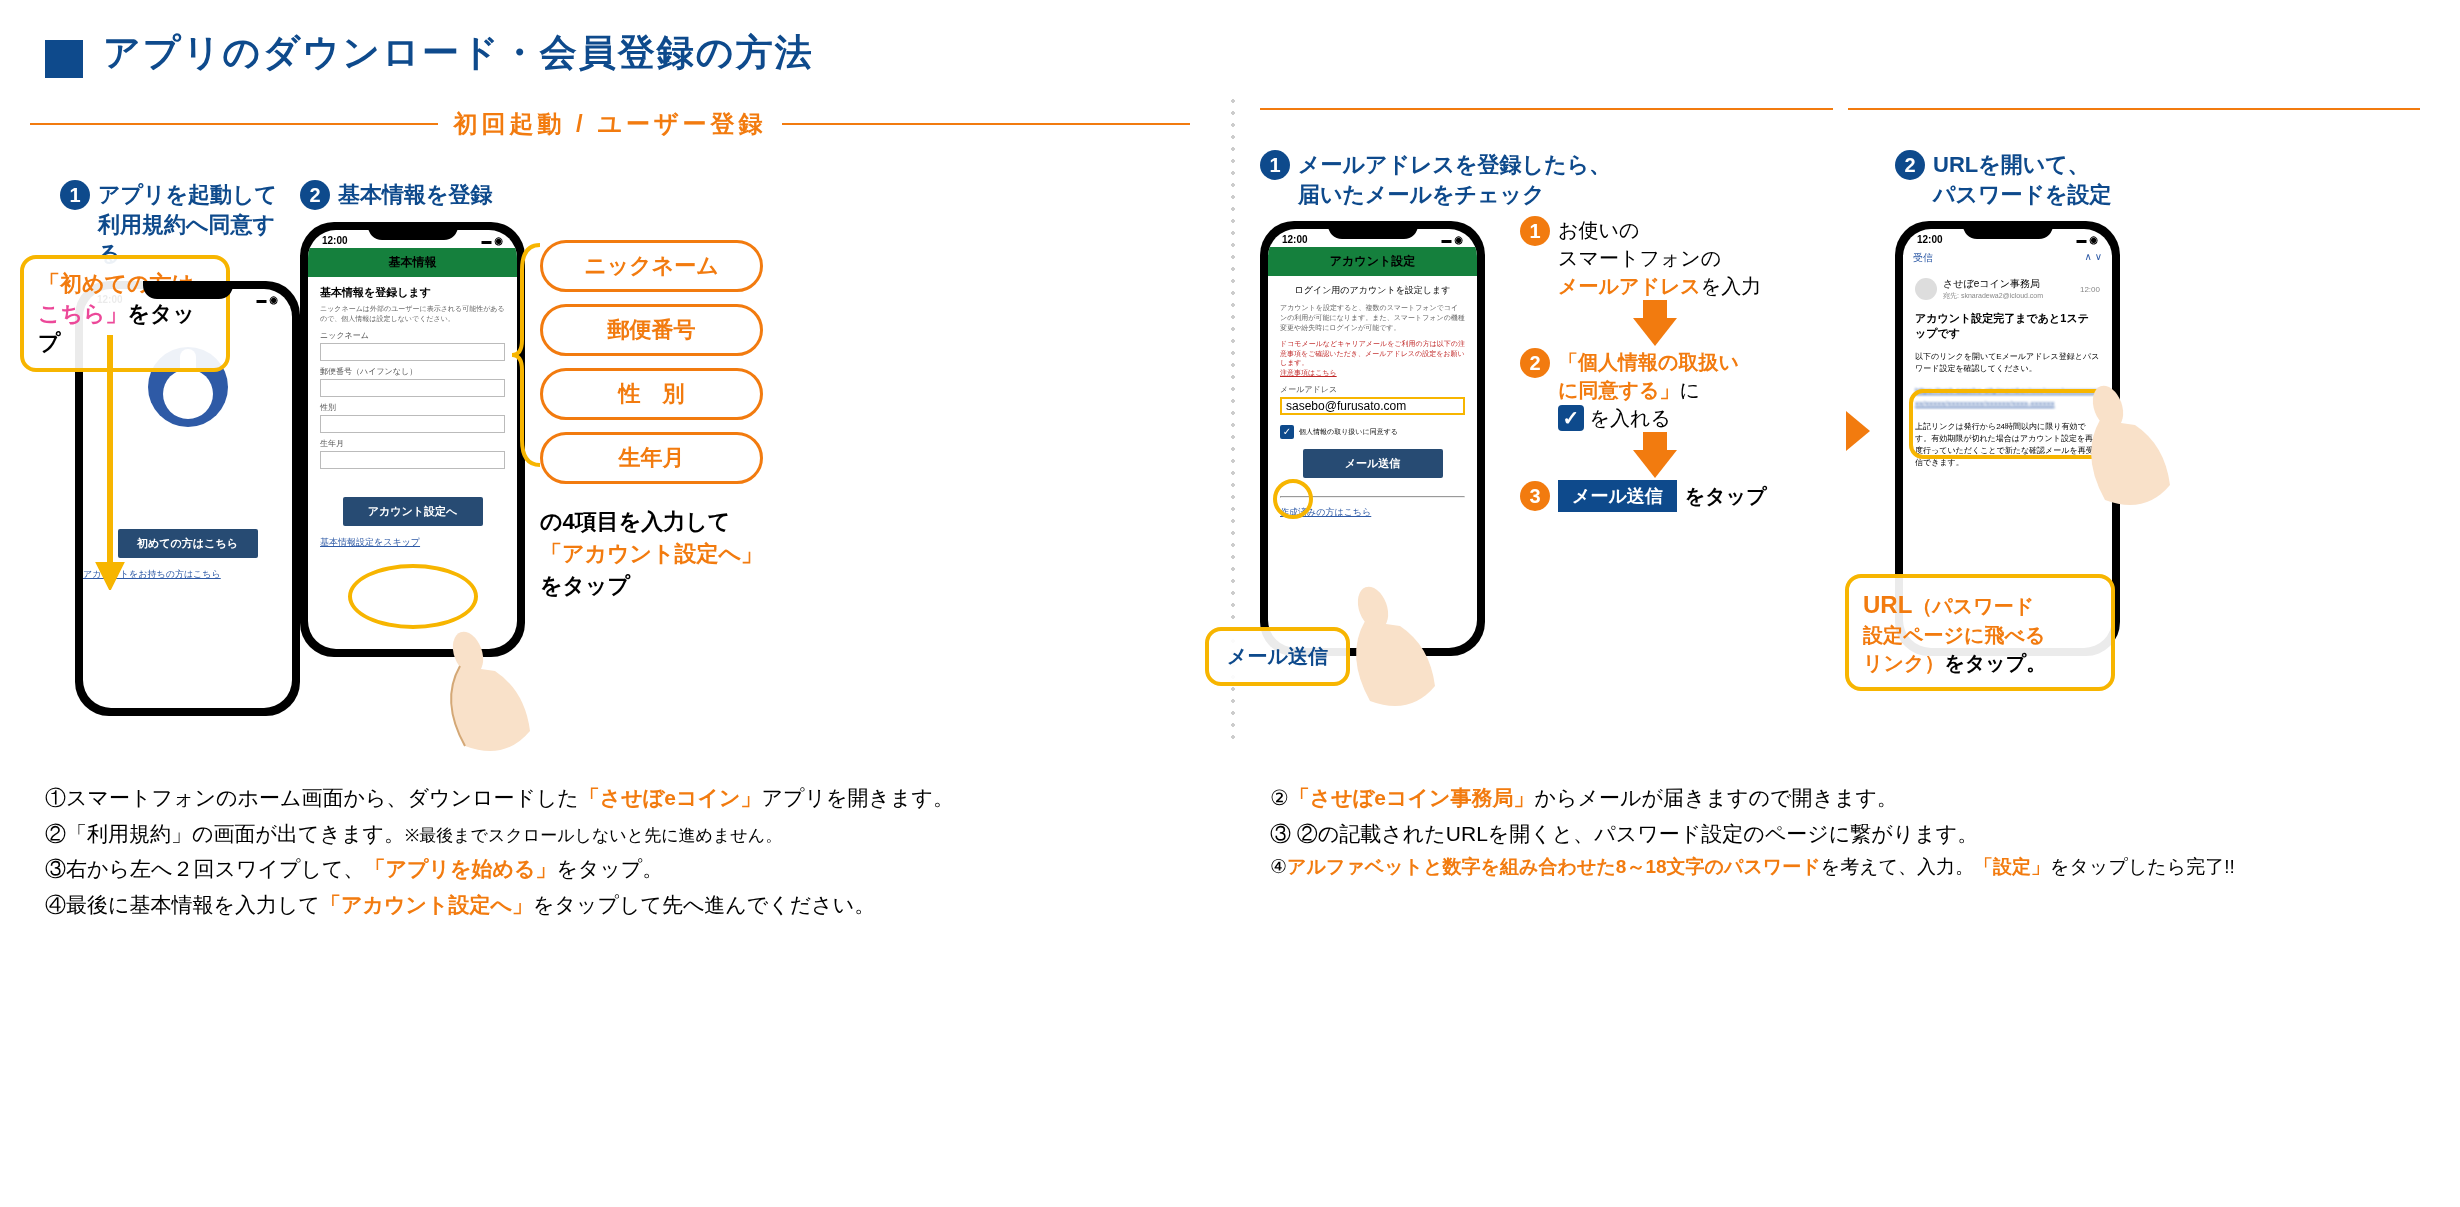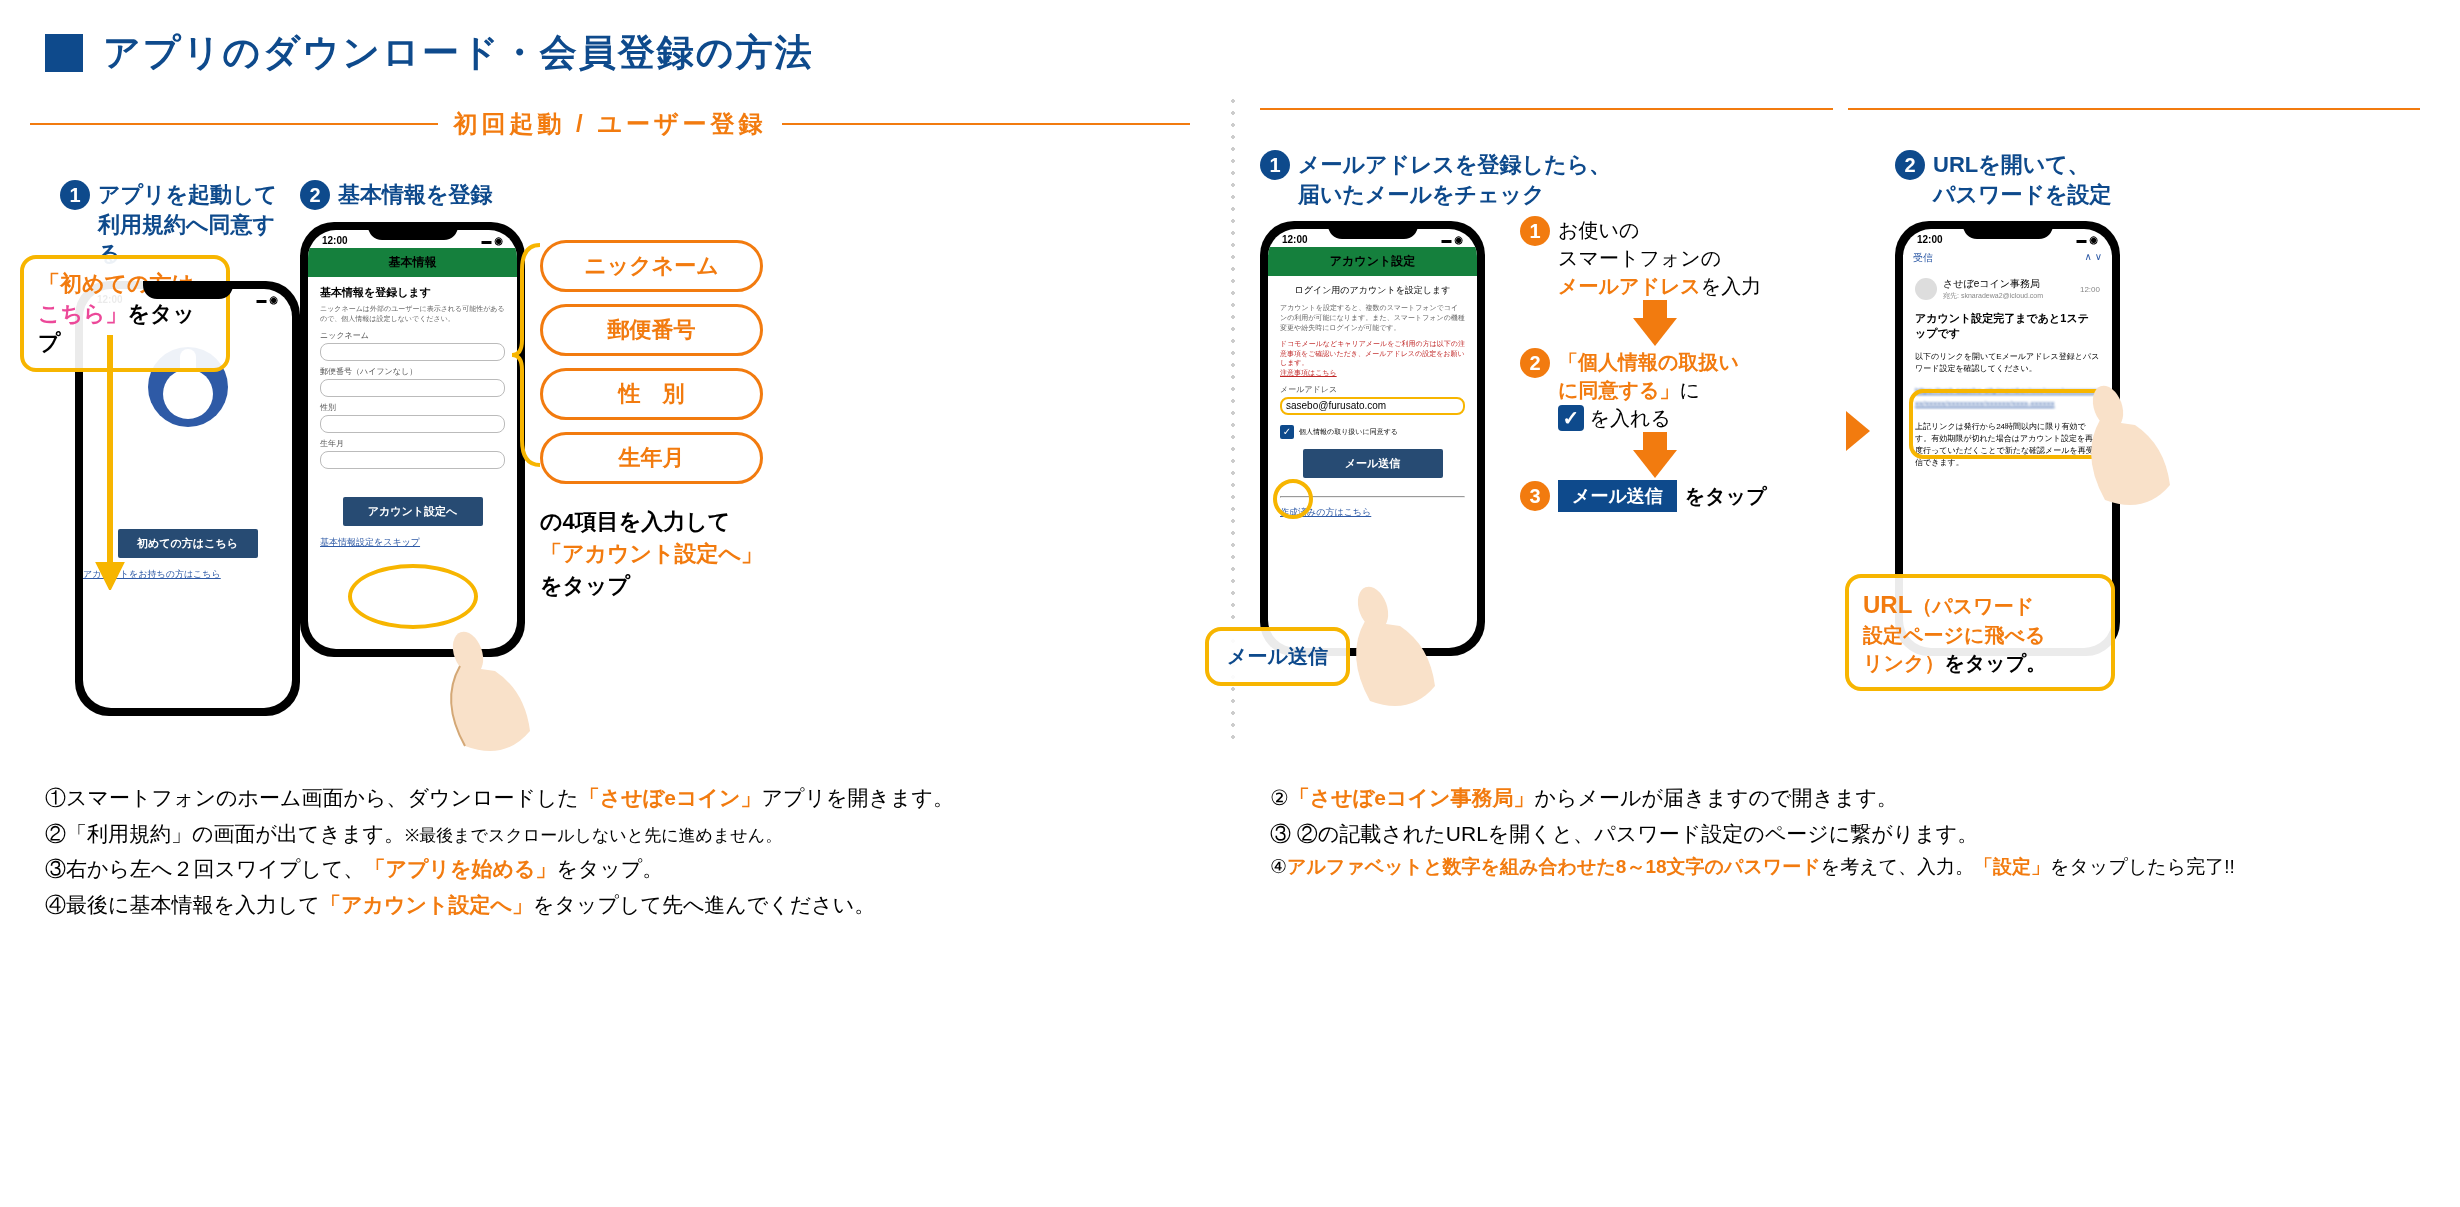--- a/index.html
+++ b/index.html
@@ -1,17 +1,17 @@
 <!DOCTYPE html>
 <html><head>
 <meta charset="utf-8">
 <style>
 *{box-sizing:border-box;margin:0;padding:0}
 body{font-family:"Hiragino Kaku Gothic Pro","Yu Gothic",Meiryo,sans-serif;background:#fff;width:2460px;height:1207px;position:relative;overflow:hidden}
-.page-title{position:absolute;top:28px;left:45px;display:flex;align-items:center;gap:20px}
+.page-title{position:absolute;top:28px;left:45px;display:flex;align-items:flex-end;gap:20px}
 .title-square{width:38px;height:38px;background:#0e4a8c}
 .title-text{font-size:37px;font-weight:700;color:#0e4a8c;letter-spacing:2px}
 .divider{position:absolute;top:95px;left:50%;width:6px;height:650px;background-image:radial-gradient(circle,#ccc 2px,transparent 2px);background-size:6px 12px}
 .section{position:absolute;top:108px;width:1160px}
 .section-left{left:30px}
 .section-right{left:1260px}
 .section-header{display:flex;align-items:center;gap:15px;margin-bottom:40px}
 .section-header .line{flex:1;height:2px;background:#f27b0f}
 .section-header .label{font-size:24px;font-weight:700;color:#f27b0f;letter-spacing:4px;white-space:nowrap}
 .step-row{display:flex;gap:10px}
@@ -35,21 +35,21 @@
 .desc{position:absolute;top:780px;width:1140px;font-size:21px;line-height:1.7}
 .desc-left{left:45px}
 .desc-right{left:1270px}
 .desc .hl{color:#f27b0f;font-weight:700}
 .desc .small{font-size:17px}
 .phone-heading{text-align:center;font-size:12px;font-weight:700;padding:6px 0;background:#15803d}
 .phone-body{padding:8px 12px;font-size:9px}
 .phone-body .sub{font-size:11px;font-weight:700;margin-bottom:4px}
 .phone-body .tiny{font-size:7px;color:#666;line-height:1.4;margin-bottom:6px}
 .field-label{font-size:8px;color:#555;margin:5px 0 2px}
-.field-input{width:100%;height:18px;border:1px solid #bbb;border-radius:8px;font-size:10px;padding:0 4px}
+.field-input{width:100%;height:18px;border:1px solid #bbb;border-radius:0;font-size:12px;padding:0 4px}
 .btn-navy{background:#274b73;color:#fff;text-align:center;padding:7px;font-size:11px;font-weight:600;border-radius:2px;margin:10px auto;width:140px}
 .link-blue{color:#2e5aa6;text-decoration:underline;font-size:9px;text-align:left;display:block}
 .red-text{color:#c02626;font-size:7px;line-height:1.4}
 .checkbox{width:14px;height:14px;background:#0e4a8c;color:#fff;display:inline-flex;align-items:center;justify-content:center;font-size:10px;border-radius:2px}
 .sub-steps{position:absolute;left:260px;top:-5px;width:270px}
 .sub-step{display:flex;align-items:flex-start;gap:8px;margin-bottom:4px}
 .sub-step-text{font-size:20px;line-height:1.4}
 .sub-step-text .hl{color:#f27b0f;font-weight:700}
 .send-badge{display:inline-block;background:#0e4a8c;color:#fff;padding:4px 14px;font-size:18px;font-weight:700}
 .check-badge{display:inline-block;width:26px;height:26px;background:#0e4a8c;border-radius:4px;color:#fff;text-align:center;line-height:26px;font-weight:700}

